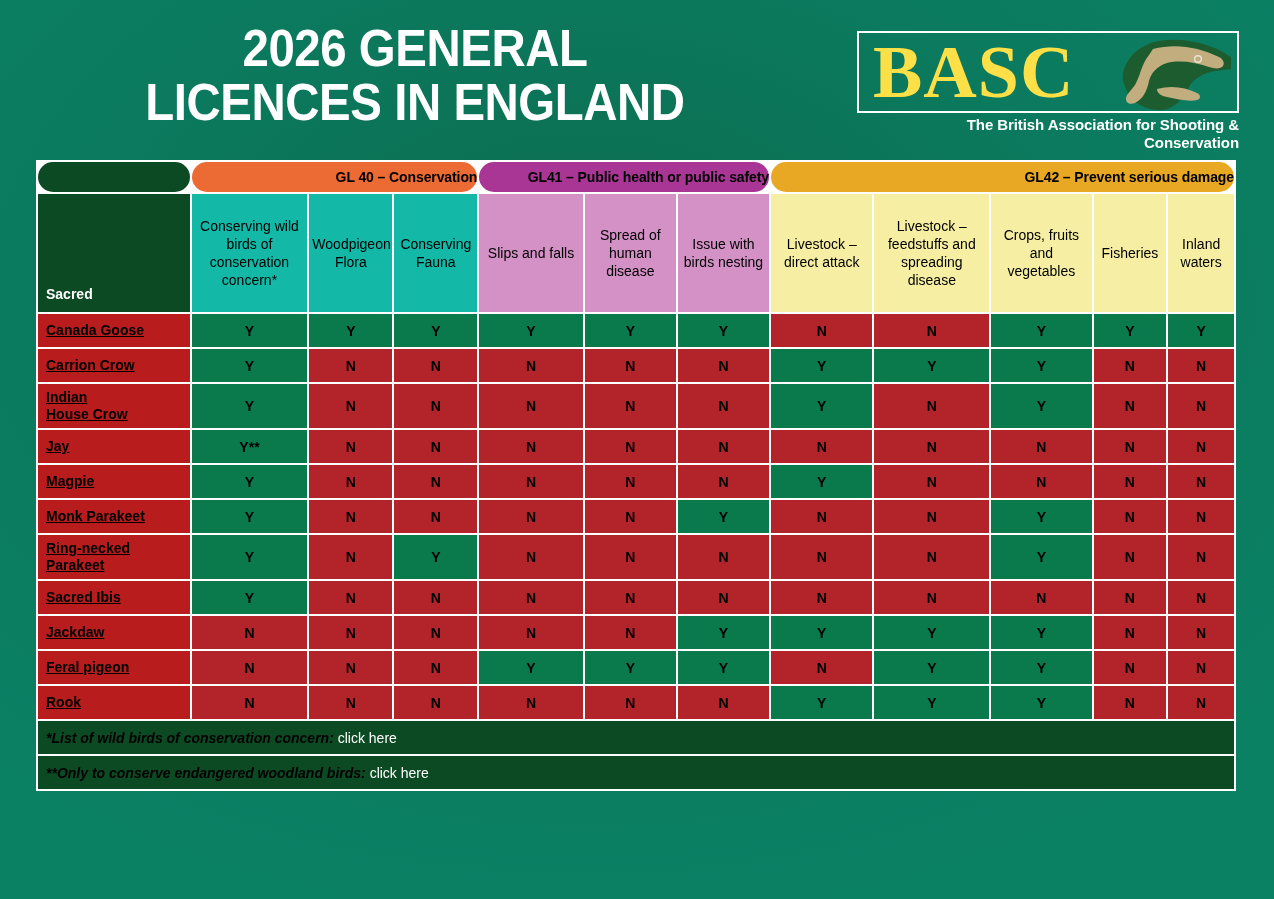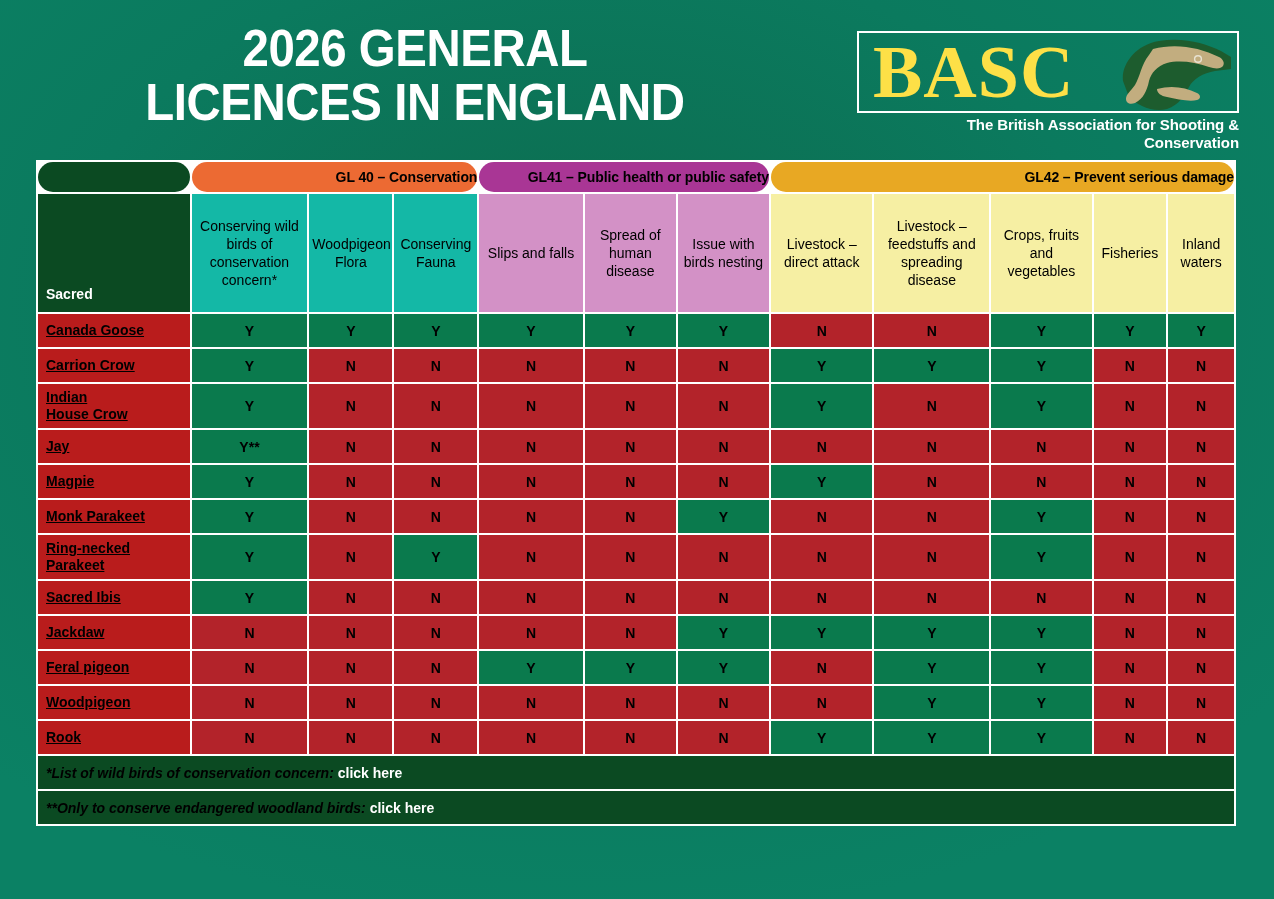--- a/index.html
+++ b/index.html
@@ -169,21 +169,21 @@
   .foot-row td {
     background: #0b4a22;
     color: #ffffff;
     font-size: 14.5px;
     font-weight: bold;
     height: 33px;
     padding-left: 8px !important;
     text-align: left;
   }
   .foot-row td .lead { font-weight: bold; font-style: italic; }
-  .foot-row td .link { font-weight: bold; text-decoration: none; color: #ffffff; margin-top: 24px; }
+  .foot-row td .link { font-weight: normal; text-decoration: none; color: #ffffff; margin-top: 24px; }
 </style>
 </head>
 <body>
 
 <div id="header">
 
   <div id="poster-title">2026 GENERAL
 LICENCES IN ENGLAND</div>
 
   <div id="logo">
@@ -375,34 +375,20 @@
           <td class="cell y">Y</td>
           <td class="cell y">Y</td>
           <td class="cell y">Y</td>
           <td class="cell n">N</td>
           <td class="cell y">Y</td>
           <td class="cell y">Y</td>
           <td class="cell n">N</td>
           <td class="cell n">N</td>
         </tr>
         <tr class="datarow">
-          <td class="species">Woodpigeon</td>
-          <td class="cell n">N</td>
-          <td class="cell n">N</td>
-          <td class="cell n">N</td>
-          <td class="cell n">N</td>
-          <td class="cell n">N</td>
-          <td class="cell n">N</td>
-          <td class="cell n">N</td>
-          <td class="cell y">Y</td>
-          <td class="cell y">Y</td>
-          <td class="cell n">N</td>
-          <td class="cell n">N</td>
-        </tr>
-        <tr class="datarow">
           <td class="species">Rook</td>
           <td class="cell n">N</td>
           <td class="cell n">N</td>
           <td class="cell n">N</td>
           <td class="cell n">N</td>
           <td class="cell n">N</td>
           <td class="cell n">N</td>
           <td class="cell y">Y</td>
           <td class="cell y">Y</td>
           <td class="cell y">Y</td>

